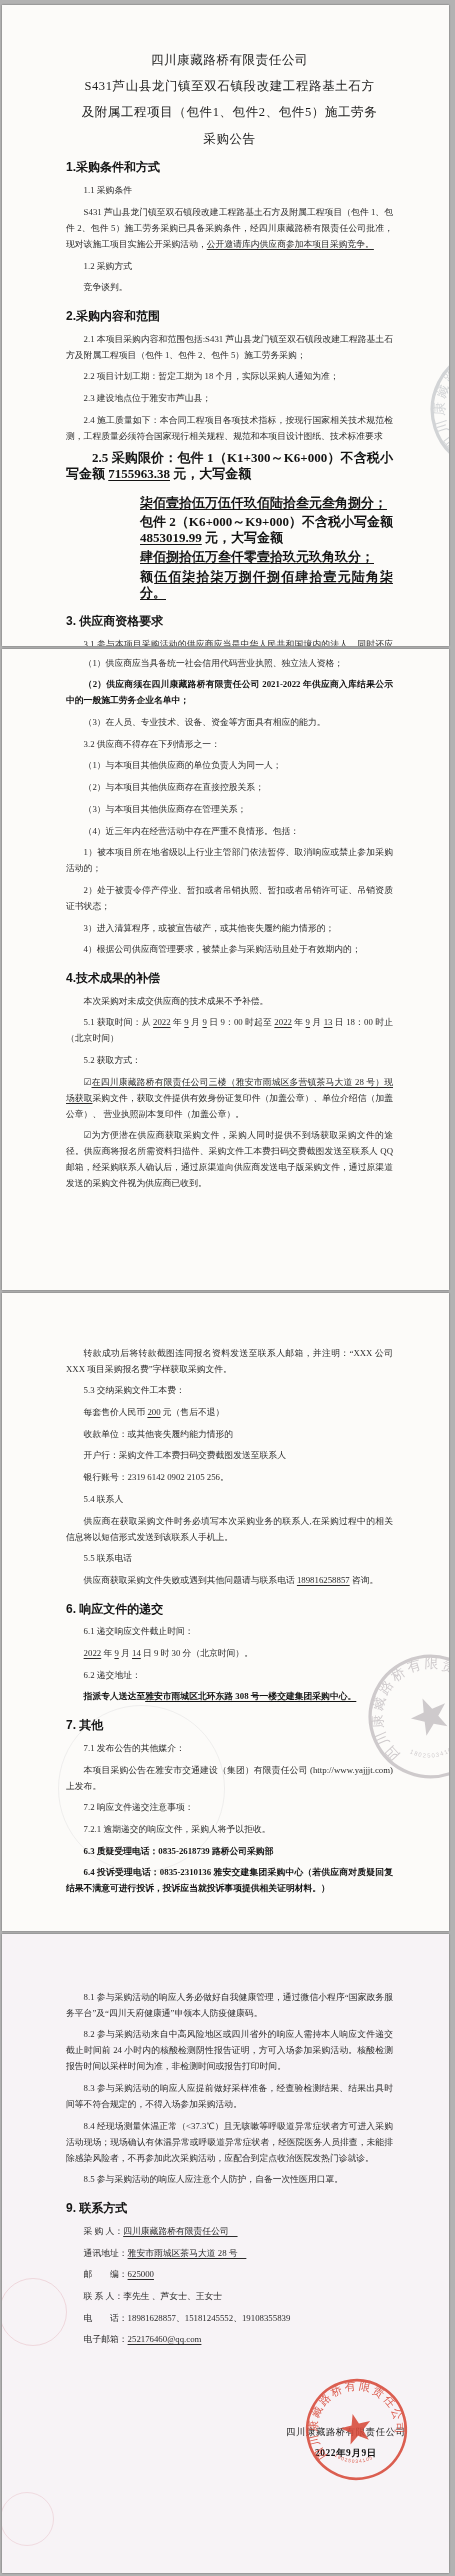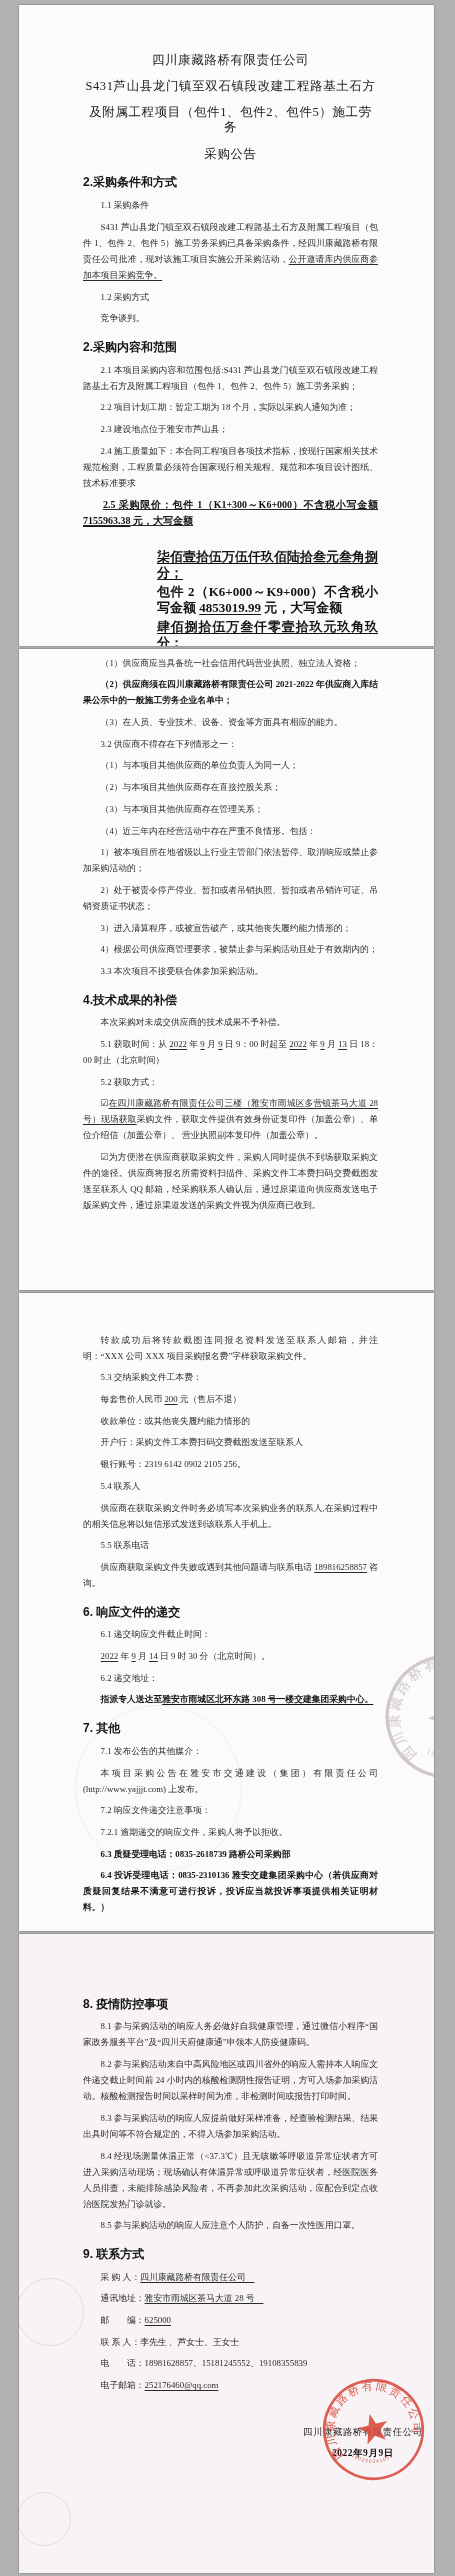--- a/index.html
+++ b/index.html
@@ -1,56 +1,56 @@
 <!DOCTYPE html>
 <html style="font-size:9px"><head>
 <meta charset="utf-8">
 <style>
   html,body{margin:0;padding:0;}
   body{width:455px;height:2576px;background:#b2b2b2;position:relative;
        font-family:"Liberation Serif", serif;}
-  .page{position:absolute;left:19px;width:415px;background:#fcfbf9;overflow:hidden;
+  .page{position:absolute;left:2px;width:447px;background:#fcfbf9;overflow:hidden;
         box-shadow:0 0 1.7px rgba(0,0,0,.45);}
   #page-1{top:4.6px;height:641px}
   #page-2{top:649px;height:641px}
   #page-3{top:1293px;height:638px}
   #page-4{top:1934px;height:639px;background:#f7f3f6}
   .content{padding:0 56px 0 64px;}
   #page-1 .content{padding-top:48px}
   #page-2 .content{}
-  #page-3 .content{padding-top:33px}
+  #page-3 .content{padding-top:46px}
   #page-4 .content{padding-top:49px}
   .line{font-size:8.8px;line-height:16px;color:#2b2b2b;margin:5.7px 0;
         text-align:justify;}
   .line.t{font-size:12.5px;line-height:15px;color:#1d1d1d;text-align:center;
           margin:0 0 11.4px 0;letter-spacing:0.6px;font-weight:500;}
   .line.h{font-family:"Liberation Sans",sans-serif;font-weight:bold;font-size:12px;
           line-height:15px;color:#151515;margin:13.7px 0 6.8px 0;text-align:left;}
   .line.p{text-indent:2em;}
   .line.p25{margin-left:74px;margin-top:3.4px;margin-bottom:3.4px;font-size:13px;}
-  .line.p25a{text-indent:2em;font-size:10px;margin-bottom:20px;text-decoration:underline;}
+  .line.p25a{text-indent:2em;font-size:13px;margin-bottom:13px;}
   .b{font-weight:bold;color:#141414;}
   .u{text-decoration:underline;text-underline-offset:1.7px;}
   .seal{position:absolute;pointer-events:none;}
   .seal text{font-family:"Liberation Sans",sans-serif;}
   .ghost-ring{position:absolute;border-radius:50%;pointer-events:none;}
   .sig{position:absolute;font-size:9.4px;color:#1c1c1c;letter-spacing:0.6px;
        font-family:"Liberation Serif",serif;}
   .sig.date{font-weight:bold;color:#111;}
 </style>
 </head>
 <body>
 
 <div class="page" id="page-1">
   <div class="content">
       <div class="line t"><span>四川康藏路桥有限责任公司</span></div>
       <div class="line t"><span>S431芦山县龙门镇至双石镇段改建工程路基土石方</span></div>
       <div class="line t"><span>及附属工程项目（包件1、包件2、包件5）施工劳务</span></div>
       <div class="line t"><span>采购公告</span></div>
-      <div class="line h"><span>2.采购条件和方式</span></div>
+      <div class="line h"><span>1.采购条件和方式</span></div>
       <div class="line p"><span>1.1 采购条件</span></div>
       <div class="line p"><span>S431 芦山县龙门镇至双石镇段改建工程路基土石方及附属工程项目（包件 1、包件 2、包件 5）施工劳务采购已具备采购条件，经四川康藏路桥有限责任公司批准，现对该施工项目实施公开采购活动，</span><span class="u">公开邀请库内供应商参加本项目采购竞争。</span></div>
       <div class="line p"><span>1.2 采购方式</span></div>
       <div class="line p"><span>竞争谈判。</span></div>
       <div class="line h"><span>2.采购内容和范围</span></div>
       <div class="line p"><span>2.1 本项目采购内容和范围包括:S431 芦山县龙门镇至双石镇段改建工程路基土石方及附属工程项目（包件 1、包件 2、包件 5）施工劳务采购；</span></div>
       <div class="line p"><span>2.2 项目计划工期：暂定工期为 18 个月，实际以采购人通知为准；</span></div>
       <div class="line p"><span>2.3 建设地点位于雅安市芦山县；</span></div>
       <div class="line p"><span>2.4 施工质量如下：本合同工程项目各项技术指标，按现行国家相关技术规范检测，工程质量必须符合国家现行相关规程、规范和本项目设计图纸、技术标准要求</span></div>
       <div class="line p25a"><span class="b">2.5 采购限价：包件 1（K1+300～K6+000）不含税小写金额 </span><span class="u b">7155963.38</span><span class="b"> 元，大写金额</span></div>
@@ -79,21 +79,20 @@
       <div class="line p"><span>（3）在人员、专业技术、设备、资金等方面具有相应的能力。</span></div>
       <div class="line p"><span>3.2 供应商不得存在下列情形之一：</span></div>
       <div class="line p"><span>（1）与本项目其他供应商的单位负责人为同一人；</span></div>
       <div class="line p"><span>（2）与本项目其他供应商存在直接控股关系；</span></div>
       <div class="line p"><span>（3）与本项目其他供应商存在管理关系；</span></div>
       <div class="line p"><span>（4）近三年内在经营活动中存在严重不良情形。包括：</span></div>
       <div class="line p"><span>1）被本项目所在地省级以上行业主管部门依法暂停、取消响应或禁止参加采购活动的；</span></div>
       <div class="line p"><span>2）处于被责令停产停业、暂扣或者吊销执照、暂扣或者吊销许可证、吊销资质证书状态；</span></div>
       <div class="line p"><span>3）进入清算程序，或被宣告破产，或其他丧失履约能力情形的；</span></div>
       <div class="line p"><span>4）根据公司供应商管理要求，被禁止参与采购活动且处于有效期内的；</span></div>
-      <div class="line p"><span>3.3 本次项目不接受联合体参加采购活动。</span></div>
       <div class="line h"><span>4.技术成果的补偿</span></div>
       <div class="line p"><span>本次采购对未成交供应商的技术成果不予补偿。</span></div>
       <div class="line p"><span>5.1 获取时间：从 </span><span class="u">2022</span><span> 年 </span><span class="u">9</span><span> 月 </span><span class="u">9</span><span> 日 9：00 时起至 </span><span class="u">2022</span><span> 年 </span><span class="u">9</span><span> 月 </span><span class="u">13</span><span> 日 18：00 时止（北京时间）</span></div>
       <div class="line p"><span>5.2 获取方式：</span></div>
       <div class="line p"><span>☑</span><span class="u">在四川康藏路桥有限责任公司三楼（雅安市雨城区多营镇茶马大道 28 号）现场获取</span><span>采购文件，获取文件提供有效身份证复印件（加盖公章）、单位介绍信（加盖公章）、 营业执照副本复印件（加盖公章）。</span></div>
       <div class="line p"><span>☑为方便潜在供应商获取采购文件，采购人同时提供不到场获取采购文件的途径。供应商将报名所需资料扫描件、采购文件工本费扫码交费截图发送至联系人 QQ 邮箱，经采购联系人确认后，通过原渠道向供应商发送电子版采购文件，通过原渠道发送的采购文件视为供应商已收到。</span></div>
     </div>
 </div>
 
 <div class="page" id="page-3">
@@ -130,21 +129,20 @@
     </defs>
     <text fill="#a29aa0" font-size="21" letter-spacing="4"><textPath href="#g2-arc">四川康藏路桥有限责任公司</textPath></text>
     <text fill="#a29aa0" font-size="9" letter-spacing="2"><textPath href="#g2-brc">18025034105</textPath></text>
     <polygon fill="#a29aa0" points="100,70 107.1,90.3 128.5,90.7 111.4,103.7 117.6,124.3 100,112 82.4,124.3 88.6,103.7 71.5,90.7 92.9,90.3"></polygon>
   </svg>
   <div class="ghost-ring" style="left:56px;top:412px;width:165px;height:165px;border:1.7px solid rgba(160,160,168,.15)"></div>
 </div>
 
 <div class="page" id="page-4">
   <div class="content">
-      <div class="line h"><span>8. 疫情防控事项</span></div>
       <div class="line p"><span>8.1 参与采购活动的响应人务必做好自我健康管理，通过微信小程序“国家政务服务平台”及“四川天府健康通”申领本人防疫健康码。</span></div>
       <div class="line p"><span>8.2 参与采购活动来自中高风险地区或四川省外的响应人需持本人响应文件递交截止时间前 24 小时内的核酸检测阴性报告证明，方可入场参加采购活动。核酸检测报告时间以采样时间为准，非检测时间或报告打印时间。</span></div>
       <div class="line p"><span>8.3 参与采购活动的响应人应提前做好采样准备，经查验检测结果、结果出具时间等不符合规定的，不得入场参加采购活动。</span></div>
       <div class="line p"><span>8.4 经现场测量体温正常（&lt;37.3℃）且无咳嗽等呼吸道异常症状者方可进入采购活动现场；现场确认有体温异常或呼吸道异常症状者，经医院医务人员排查，未能排除感染风险者，不再参加此次采购活动，应配合到定点收治医院发热门诊就诊。</span></div>
       <div class="line p"><span>8.5 参与采购活动的响应人应注意个人防护，自备一次性医用口罩。</span></div>
       <div class="line h"><span>9. 联系方式</span></div>
       <div class="line p"><span>采 购 人：</span><span class="u">四川康藏路桥有限责任公司　</span></div>
       <div class="line p"><span>通讯地址：</span><span class="u">雅安市雨城区茶马大道 28 号　</span></div>
       <div class="line p"><span>邮　　编：</span><span class="u">625000</span></div>
       <div class="line p"><span>联 系 人：李先生 、芦女士、王女士</span></div>

